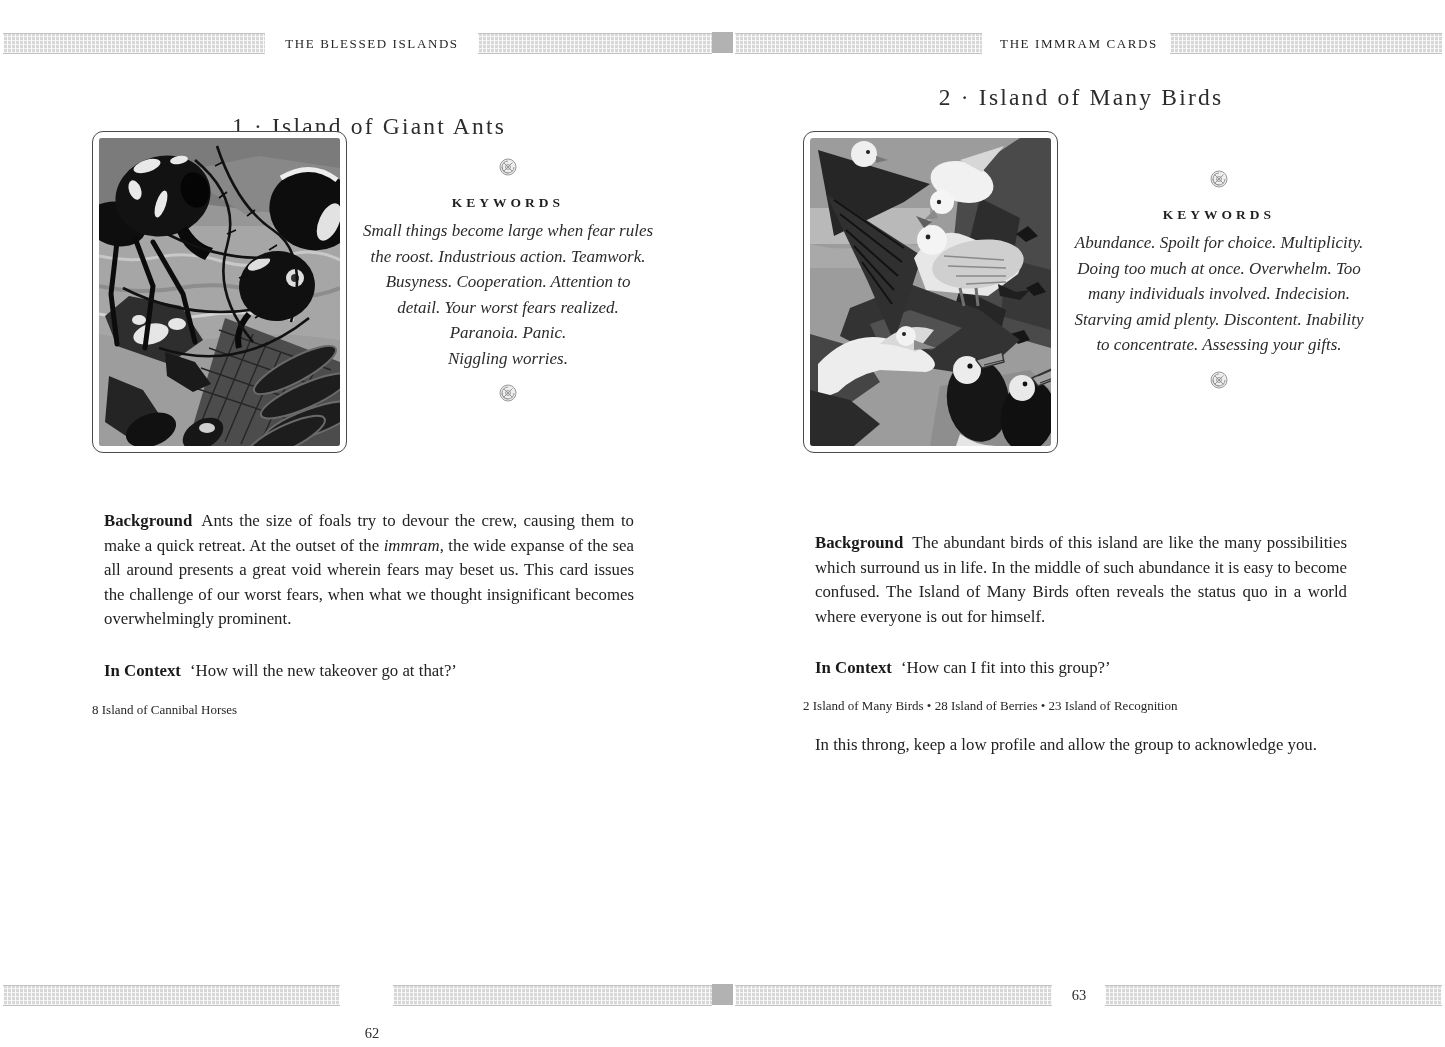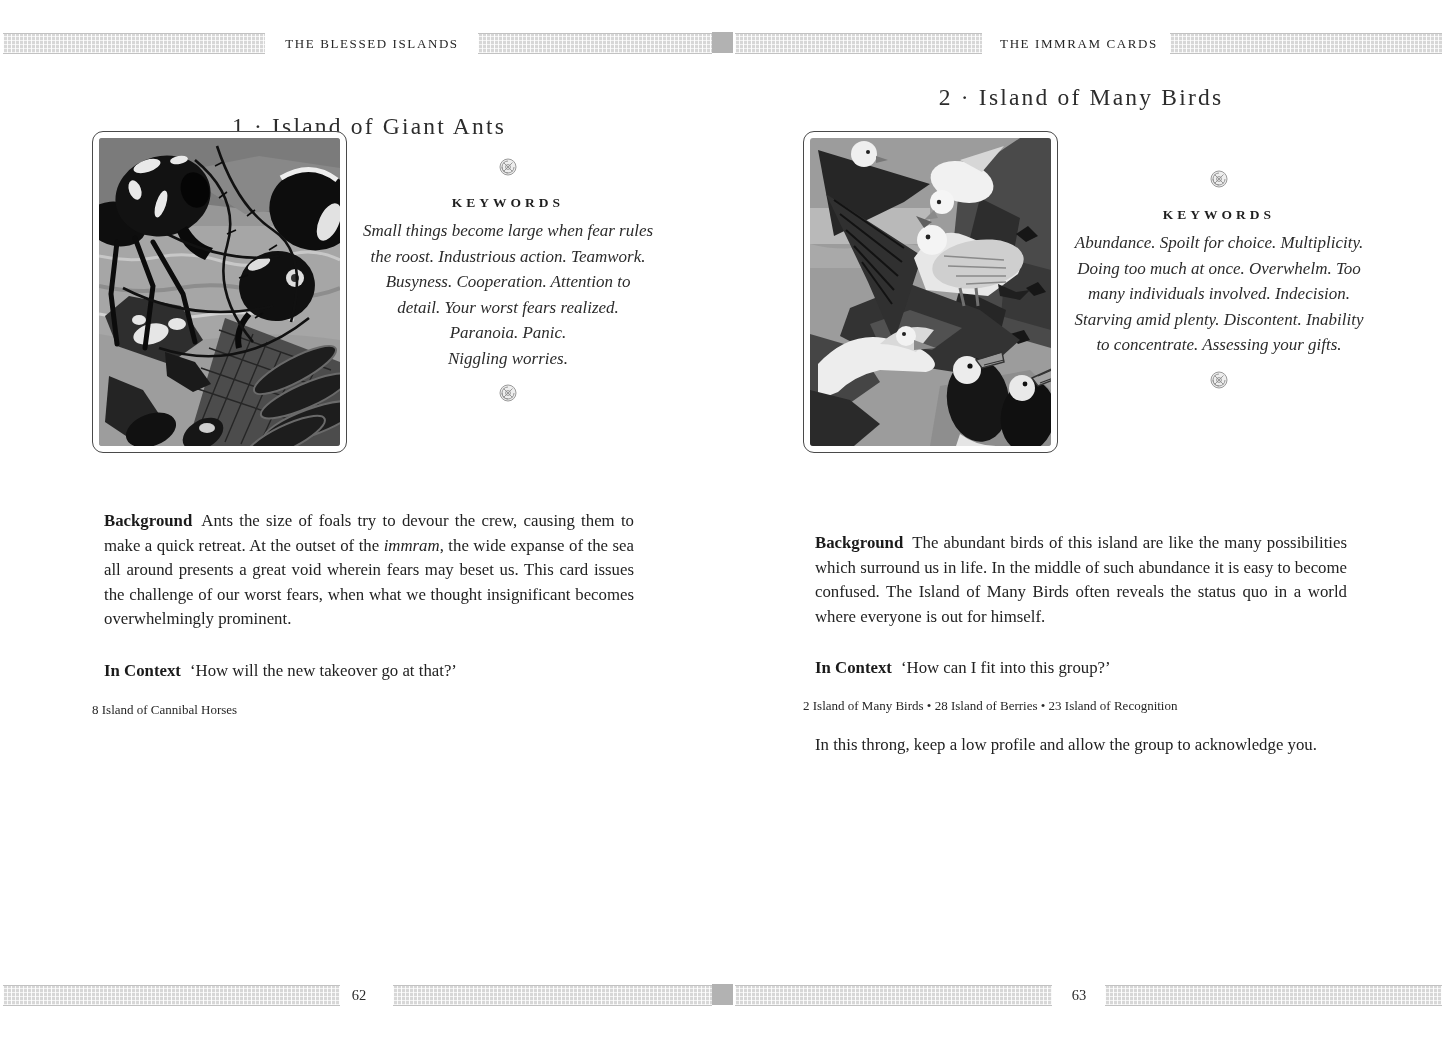--- a/index.html
+++ b/index.html
@@ -273,20 +273,20 @@
     <p class="par-ic" style="margin-top:26px;">
       <strong class="lbl">In Context</strong><span>‘How can I fit into this group?’</span>
     </p>
     <div class="spread-lines" style="margin-top:12px;">
         <div>2 Island of Many Birds • 28 Island of Berries • 23 Island of Recognition</div>
       </div>
     <p class="closing" style="margin-top:12px;">In this throng, keep a low profile and allow the group to acknowledge you.</p>
   </div>
 
   <div class="strip" style="top:985px;left:3px;width:337px;"></div>
-  <div class="page-number" style="left:335px;width:48px;">62</div>
+  <div class="page-number" style="left:348px;width:48px;margin-top:38px;">62</div>
   <div class="strip" style="top:985px;left:393px;width:319px;"></div>
   <div class="gutter-square" style="top:984px;left:712px;"></div>
   <div class="strip" style="top:985px;left:735px;width:317px;"></div>
   <div class="page-number" style="left:1055px;width:48px;">63</div>
   <div class="strip" style="top:985px;left:1105px;width:337px;"></div>
 
 </div>
 
 </body></html>

